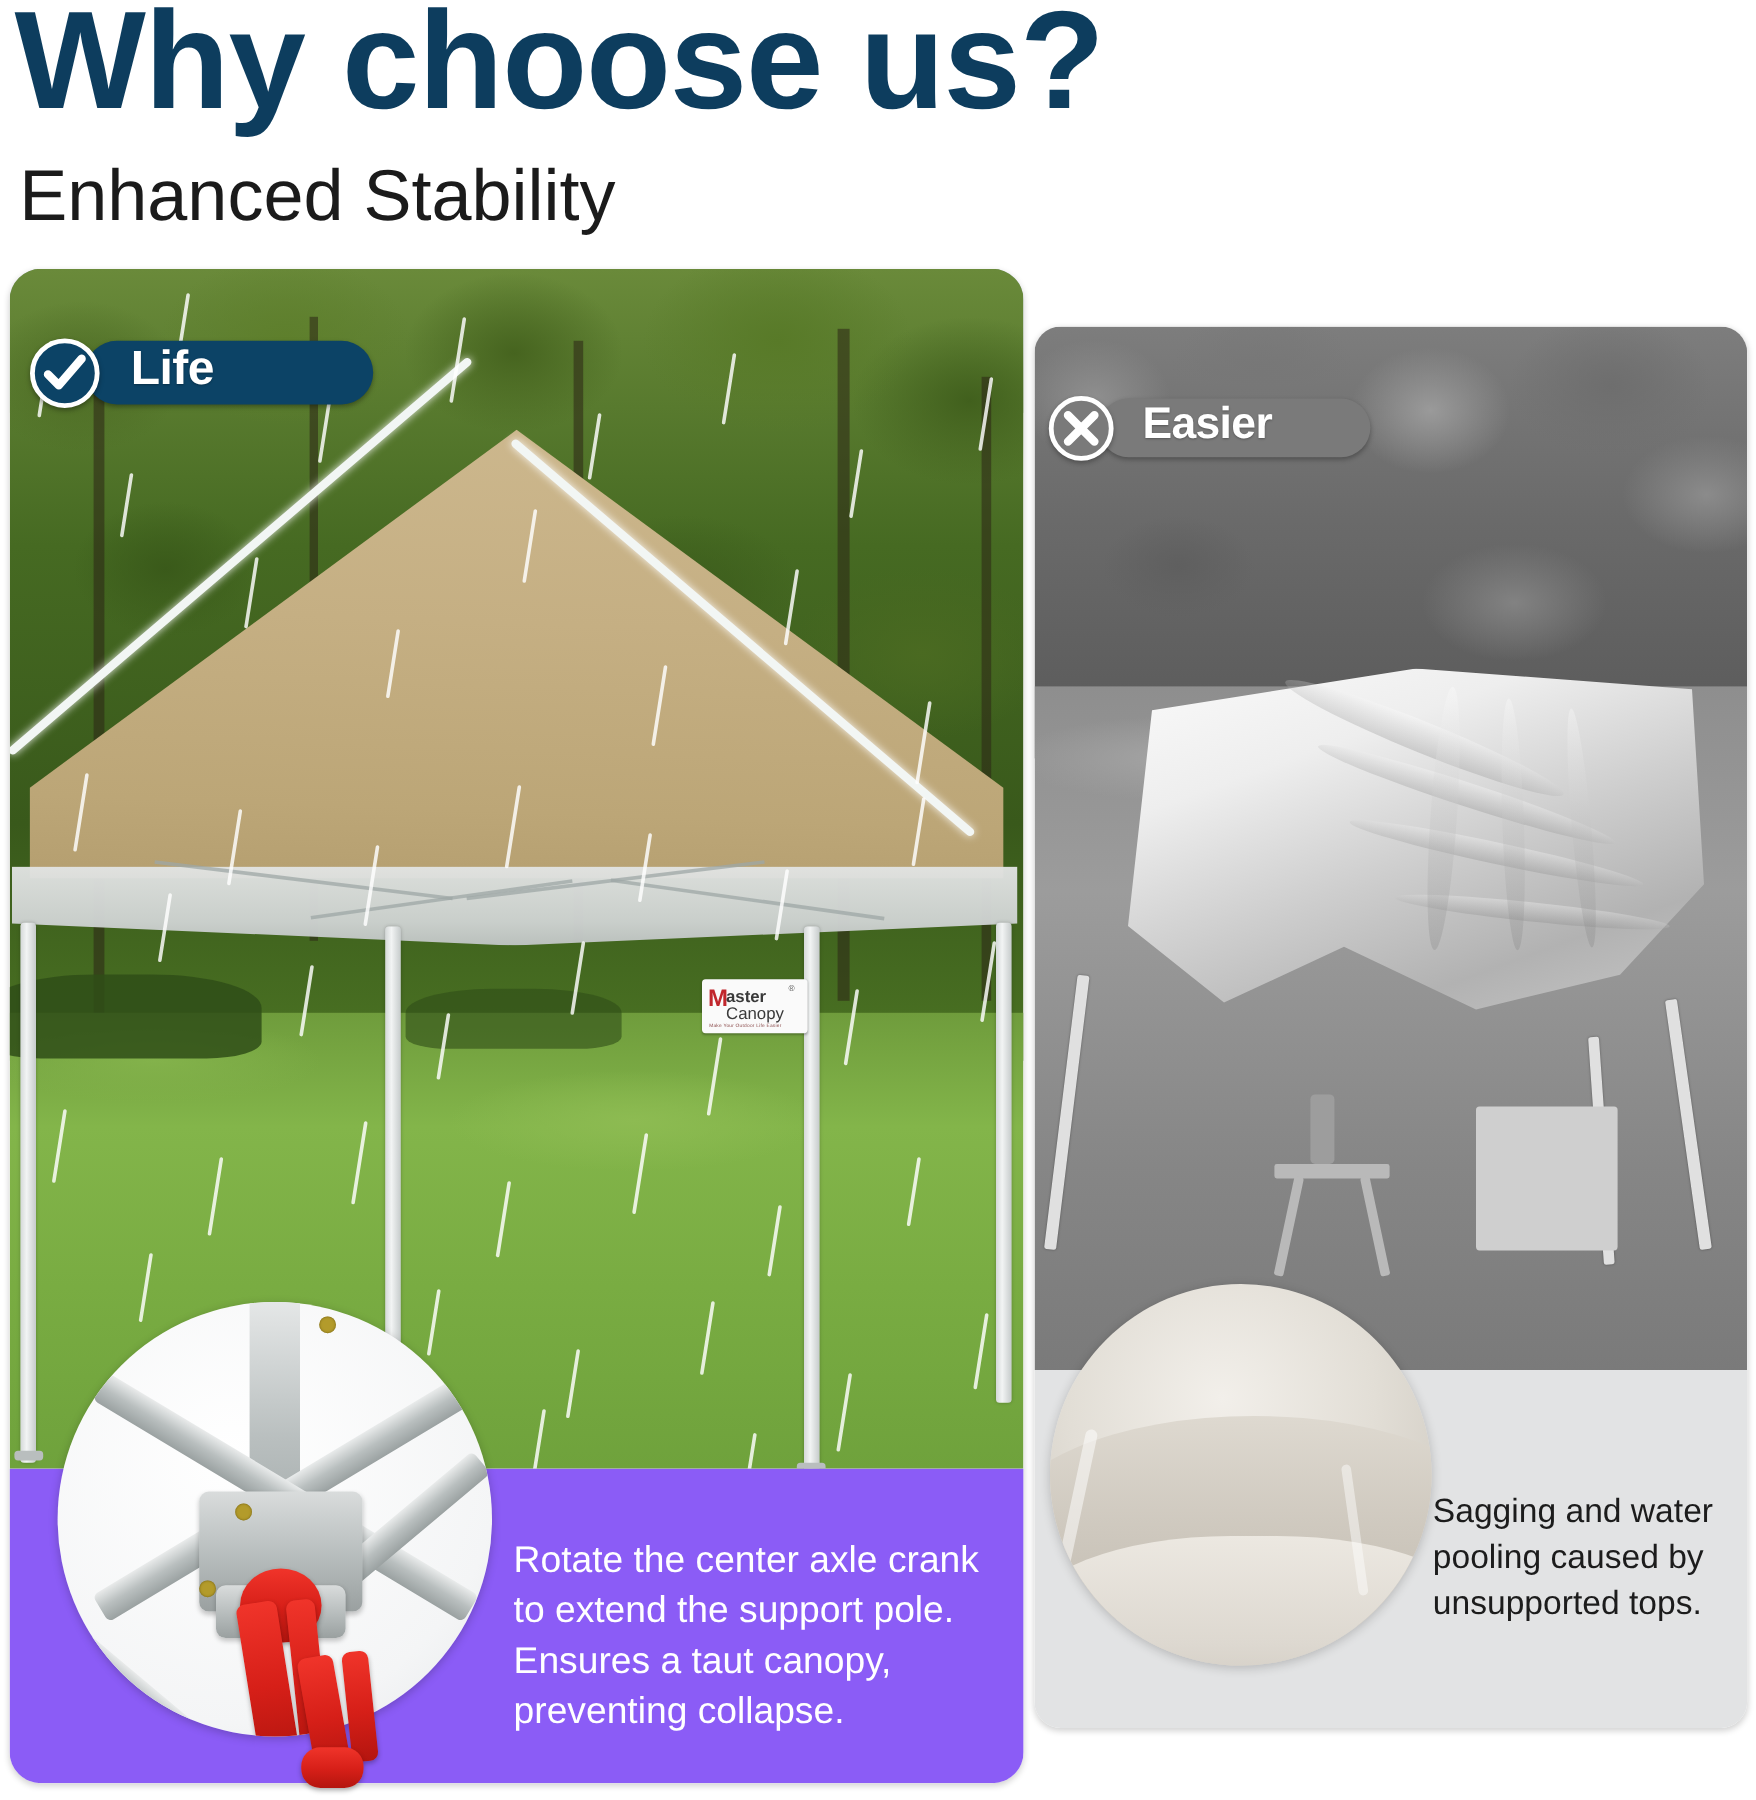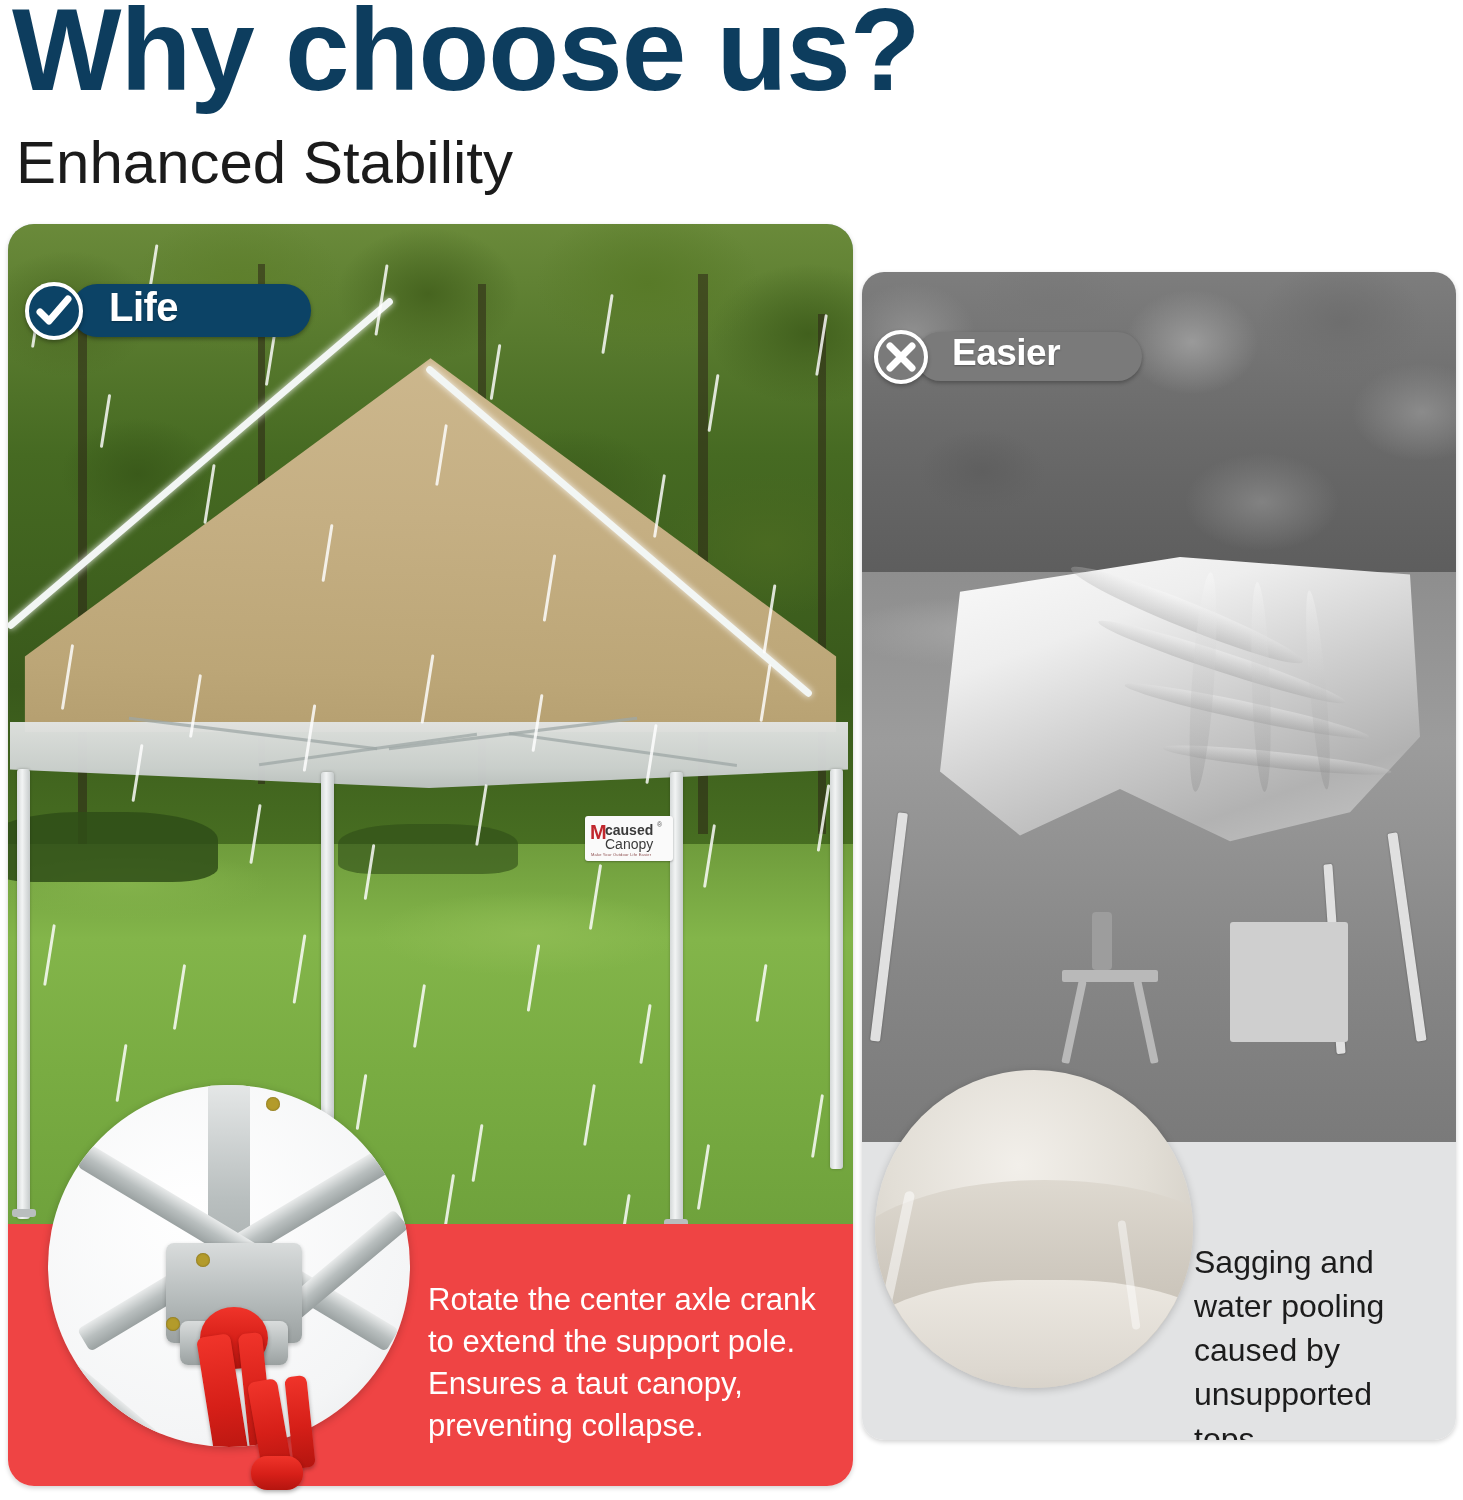--- a/index.html
+++ b/index.html
@@ -111,21 +111,21 @@
   
   .rain{position:absolute;left:0;top:0;width:845px;height:1000px;pointer-events:none;}
   .drop{
     position:absolute;width:3px;background:rgba(255,255,255,.82);
     border-radius:2px;transform:rotate(9deg);
   }
 
   
   #ours-caption-band{
     position:absolute;left:0;top:1000px;width:845px;height:262px;
-    background:#ef4444;
+    background:#8b5cf6;
   }
   #ours-caption-text{
     position:absolute;left:420px;top:55px;width:420px;
     color:#ffffff;font-size:31px;line-height:1.36;
   }
   #ours-inset{
     position:absolute;left:48px;top:1085px;width:362px;height:362px;
     border-radius:50%;overflow:hidden;
     background:radial-gradient(circle at 40% 35%,#ffffff 0%,#f4f5f6 70%,#e6e8ea 100%);
     box-shadow:0 2px 8px rgba(0,0,0,.22);
@@ -177,21 +177,21 @@
   .g-stool{position:absolute;background:#b9b9b9;border-radius:2px;}
   .g-chair{position:absolute;background:#cfcfcf;border-radius:3px;}
 
   
   #others-caption-band{
     position:absolute;left:0;top:870px;width:594px;height:298px;
     background:#e2e3e4;
   }
   #others-caption-text{
     position:absolute;left:332px;top:98px;width:250px;
-    color:#1c1c1c;font-size:32px;line-height:1.38;
+    color:#1c1c1c;font-size:28px;line-height:1.38;
   }
   #others-inset{
     position:absolute;left:13px;top:798px;width:318px;height:318px;
     border-radius:50%;overflow:hidden;
     background:radial-gradient(circle at 45% 30%,#f2efea 0%,#e2ded6 45%,#cfcac1 80%,#c2bcb2 100%);
     box-shadow:0 2px 9px rgba(0,0,0,.2);
   }
   .sagfab{position:absolute;border-radius:50%;}
 
   
@@ -263,21 +263,21 @@
 
     <div class="leg" style="left:9px;top:545px;height:450px;"></div>
     <div class="leg" style="left:313px;top:548px;height:452px;"></div>
     <div class="leg" style="left:662px;top:548px;height:455px;"></div>
     <div class="leg" style="left:822px;top:545px;height:400px;"></div>
     <div class="foot" style="left:656px;top:995px;"></div>
     <div class="foot" style="left:4px;top:985px;"></div>
 
     <div class="logo-plate">
       <div class="logo-m">M</div>
-      <div class="logo-w1">caused</div>
+      <div class="logo-w1">aster</div>
       <div class="logo-w2">Canopy</div>
       <div class="logo-tm">®</div>
       <div class="logo-sub">Make Your Outdoor Life Easier</div>
     </div>
 
     <div class="furn" style="left:103px;top:968px;width:140px;height:8px;"></div>
     <div class="furn" style="left:110px;top:976px;width:6px;height:130px;"></div>
     <div class="furn" style="left:228px;top:976px;width:6px;height:130px;"></div>
     <div class="bottle" style="left:126px;top:900px;height:68px;background:linear-gradient(180deg,#cfe2c7,#6d9060);"></div>
     <div class="bottle" style="left:150px;top:898px;height:70px;background:linear-gradient(180deg,#d7e7cd,#74976a);"></div>

